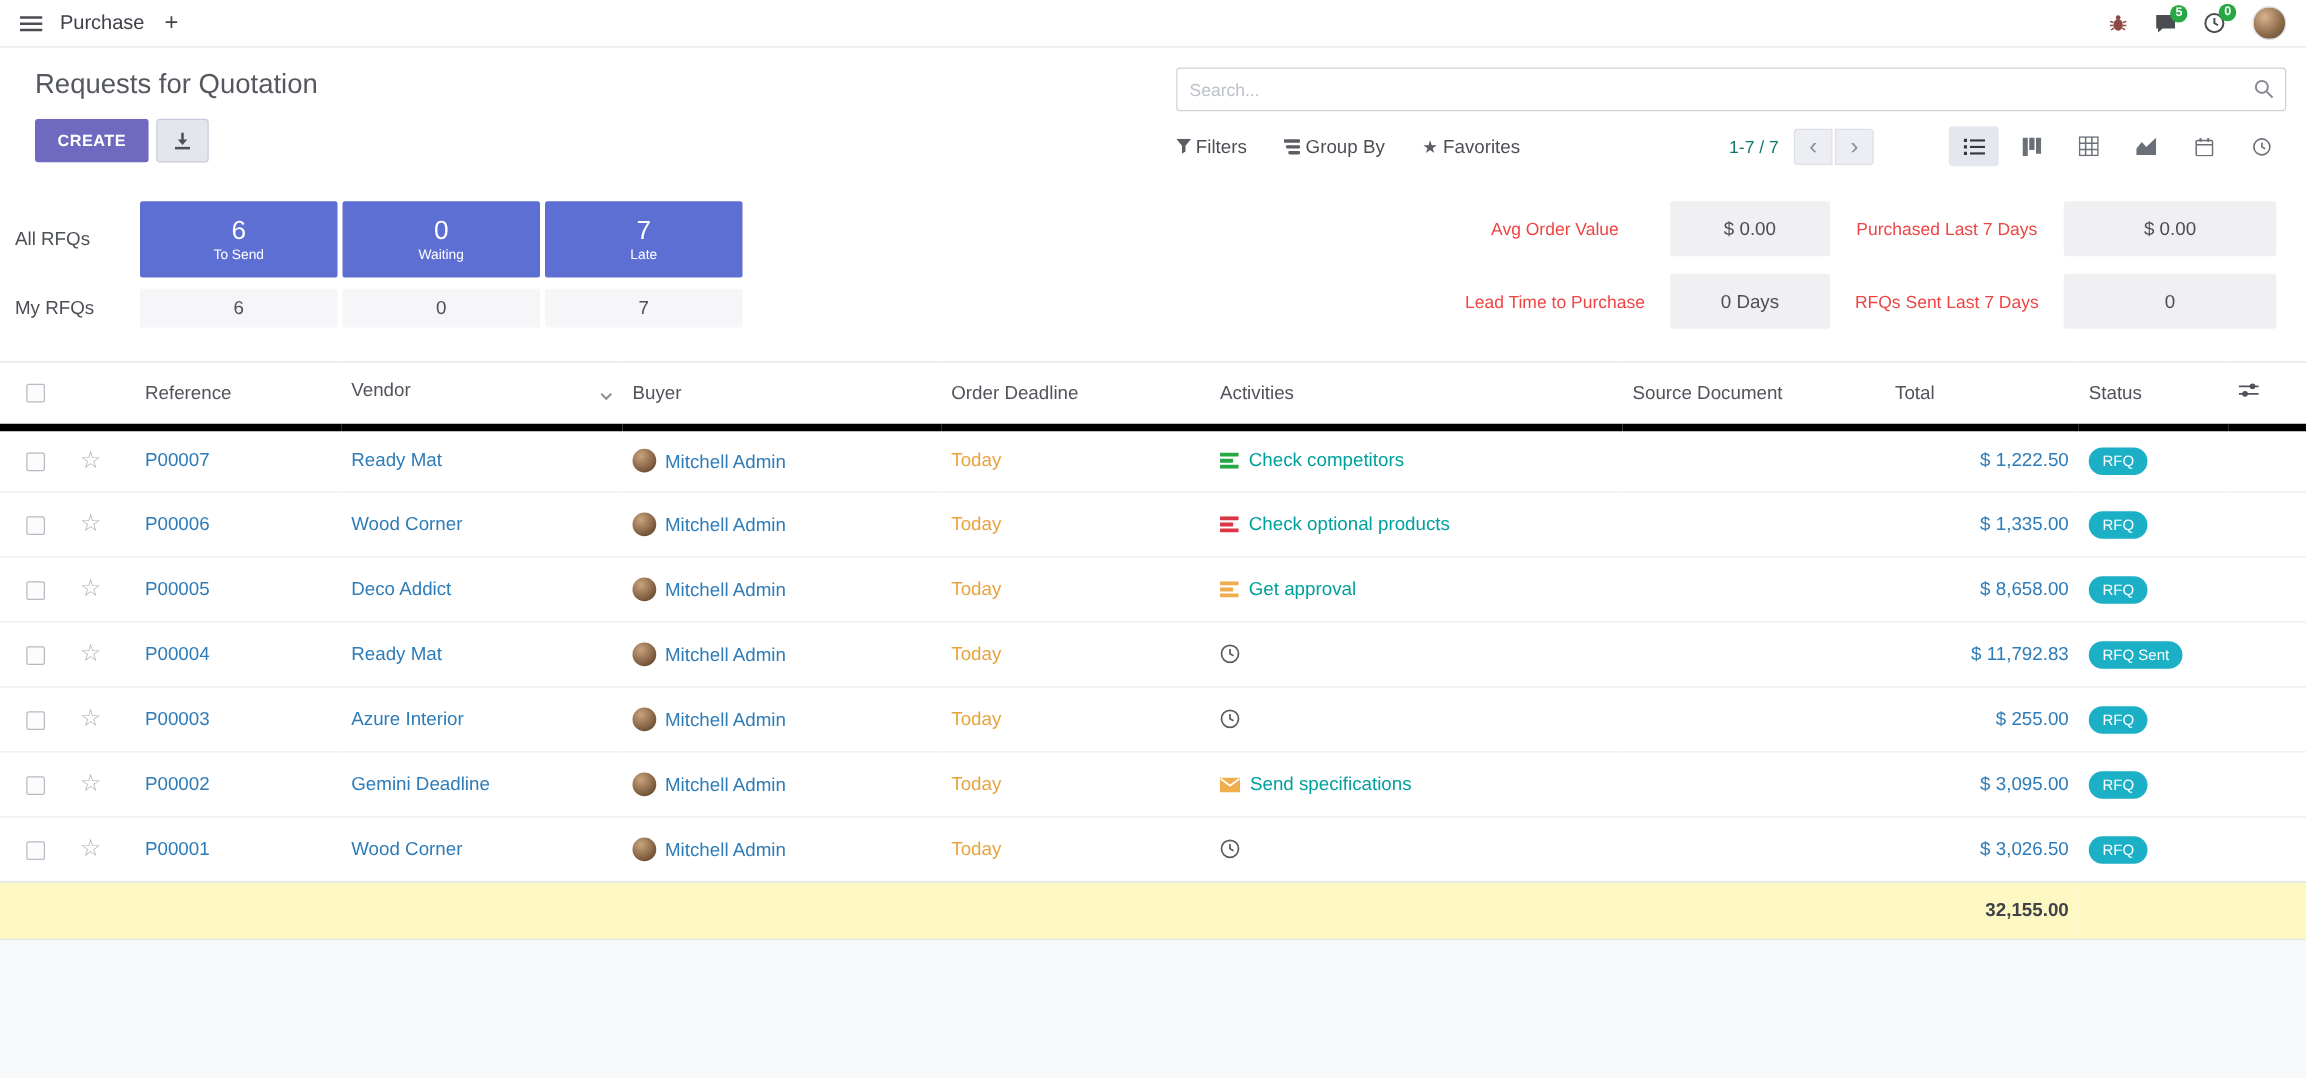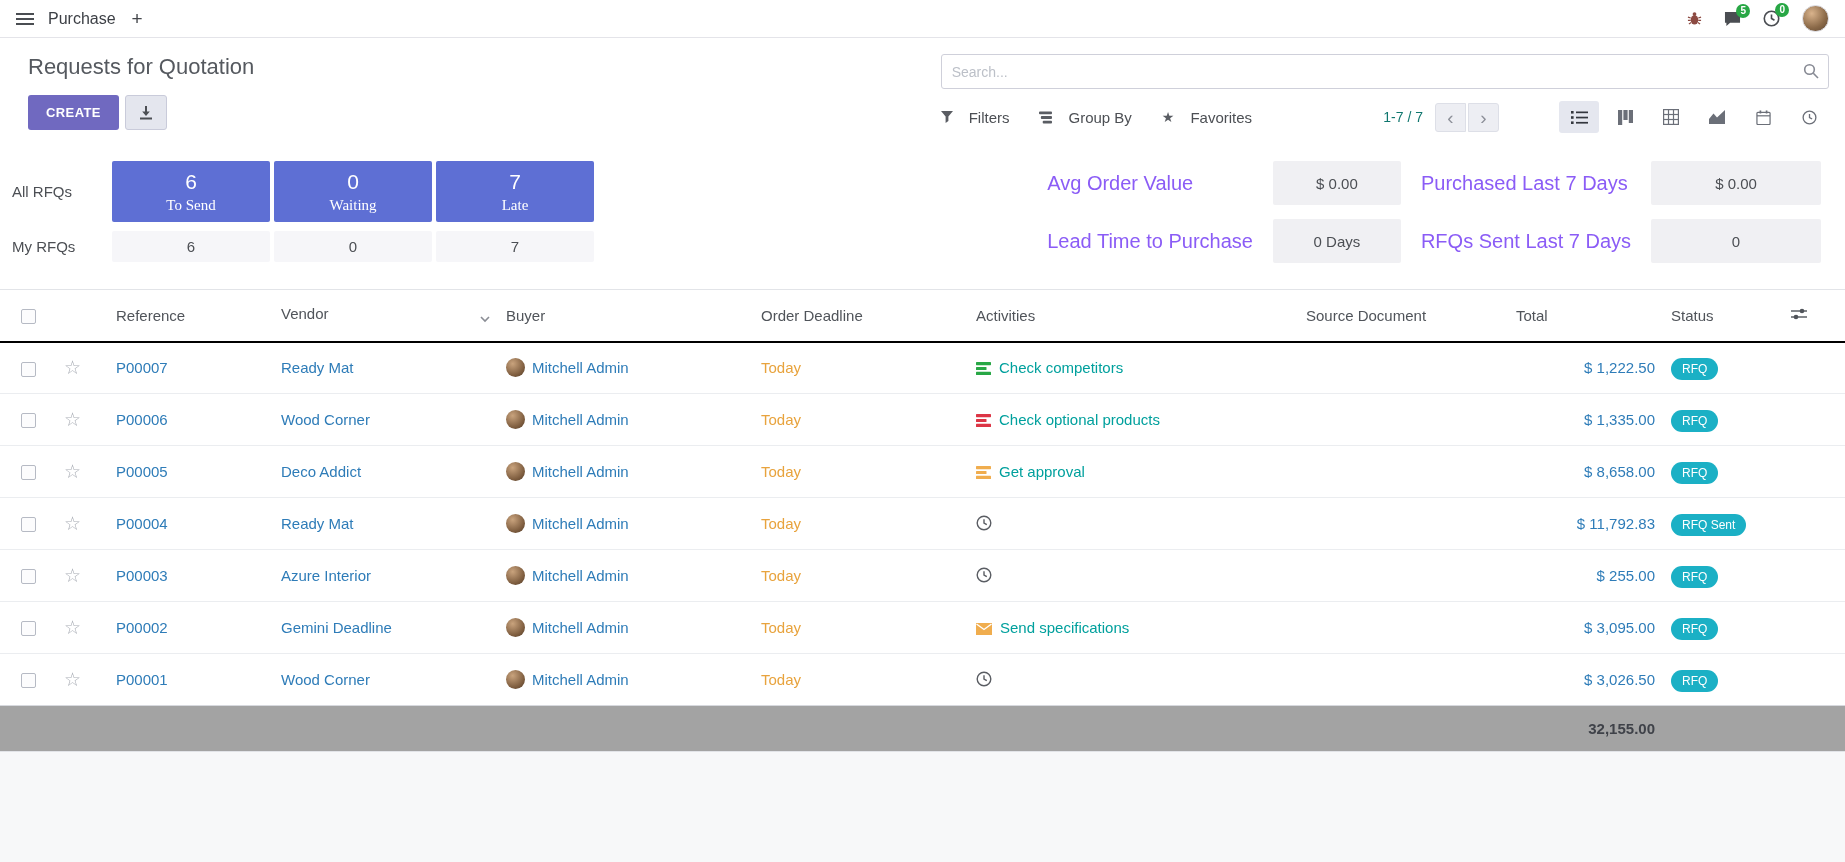--- a/index.html
+++ b/index.html
@@ -62,21 +62,21 @@
     width: 100%; height: 35px;
     border: 1px solid #cfd0da; border-radius: 3px;
     padding: 0 38px 0 10px; font-size: 14px; color: #333;
     font-family: inherit; outline: none;
   }
   .search-input::placeholder { color: #bcc0c8; }
   .search-icon { position: absolute; right: 10px; top: 9px; color: #868993; pointer-events: none; }
 
   .filter-row { display: flex; align-items: center; gap: 30px; }
   .filter-btn {
-    display: inline-flex; align-items: center; gap: 16px;
+    display: inline-flex; align-items: center; gap: 4px;
     background: none; border: none; color: #4c4f54; font-size: 15px; padding: 0;
   }
   .filter-btn .f-icon { color: #5a5d63; display: inline-flex; }
   .fav-star { color: #5a5d63; font-size: 14px; }
   .pager { margin-left: auto; display: flex; align-items: center; gap: 12px; }
   .pager-text { font-size: 14px; color: #0f766e; }
   .pager-btns { display: flex; gap: 2px; }
   .pager-btn {
     width: 31px; height: 29px; background: #edeef3; border: 1px solid #dddfe7;
     color: #8c8f98; font-size: 19px; line-height: 1;
@@ -99,43 +99,43 @@
     column-gap: 4px; row-gap: 9px;
     align-items: center; padding-left: 12px;
   }
   .dash-row-label { font-size: 15px; color: #4c4f54; }
   .tile {
     height: 61px; background: var(--dashboard-tile, #5e6fd4); color: #fff;
     display: flex; flex-direction: column; align-items: center; justify-content: center;
     border-radius: 2px; cursor: pointer;
   }
   .tile-count { font-size: 21px; line-height: 1.25; }
-  .tile-label { font-size: 15px; line-height: 1.2; font-family: Liberation Serif, serif; }
+  .tile-label { font-size: 11px; line-height: 1.2; }
   .my-cell {
     height: 31px; background: #f6f6f9; cursor: pointer;
     display: flex; align-items: center; justify-content: center;
     font-size: 15px; color: #4c4f54; border-radius: 2px;
   }
   .dash-stats {
     display: grid;
     grid-template-columns: auto 128px auto 170px;
     column-gap: 20px; row-gap: 14px; align-items: center;
   }
-  .stat-label { font-size: 20px; color: #8b5cf6; text-align: left; }
+  .stat-label { font-size: 14px; color: #ef4444; text-align: center; }
   .stat-value {
     height: 44px; background: #f0f0f3; border-radius: 2px;
     display: flex; align-items: center; justify-content: center;
     font-size: 15px; color: #4c4f54;
   }
 
   
   .rfq-table { width: 100%; border-collapse: collapse; border-top: 1px solid #e2e4e8; table-layout: fixed; }
   .rfq-table th {
     font-size: 15px; font-weight: 400; color: #50545a; text-align: left;
-    padding: 0 8px; height: 52px; border-bottom: 2px solid #000000;
+    padding: 0 8px; height: 52px; border-bottom: 6px solid #000000;
     cursor: pointer; white-space: nowrap; overflow: hidden;
   }
   .rfq-table td { padding: 0 8px; height: 52px; border-top: 1px solid #ebedf0; font-size: 15px; white-space: nowrap; overflow: hidden; }
   .rfq-table tbody tr:first-child td { border-top: none; }
   .th-total, .col-total { text-align: right; }
   .col-total span { color: var(--link, #2e7cb8); }
   .link { color: var(--link, #2e7cb8); }
   .deadline { color: var(--deadline-warning, #e8a33d); }
   .activity-label { color: var(--activity-text, #00a09d); margin-left: 8px; }
   .activity-icon { display: inline-flex; vertical-align: -2px; cursor: pointer; }
@@ -149,21 +149,21 @@
     display: inline-block; vertical-align: -4px; margin-right: 7px;
     background: radial-gradient(circle at 35% 30%, #c9a37d, #7d5c3e 65%, #4e3a29);
   }
   .cb {
     appearance: none; -webkit-appearance: none;
     width: 15px; height: 15px; border: 1px solid #b6bac4; border-radius: 2px;
     background: #fcfcfd; cursor: pointer; vertical-align: middle; margin: 0;
   }
   .sort-caret { color: #8a8d95; float: right; margin-top: 4px; }
   .th-options { text-align: center; color: #55585e; }
-  .rfq-table tfoot td { border-top: 1px solid #d7d9de; border-bottom: 1px solid #e2e4e8; height: 46px; background: #a3a3a3; }
+  .rfq-table tfoot td { border-top: 1px solid #d7d9de; border-bottom: 1px solid #e2e4e8; height: 46px; background: #fef9c3; }
   .footer-total { font-weight: bold; color: #3f4249; text-align: right; }
 
   .bottom-filler { flex: 1; background: #f7f8f9; }
 </style>
 </head>
 <body>
 
 <header class="navbar">
   <span class="menu-toggle">
     <svg width="18" height="14" viewBox="0 0 18 14">

